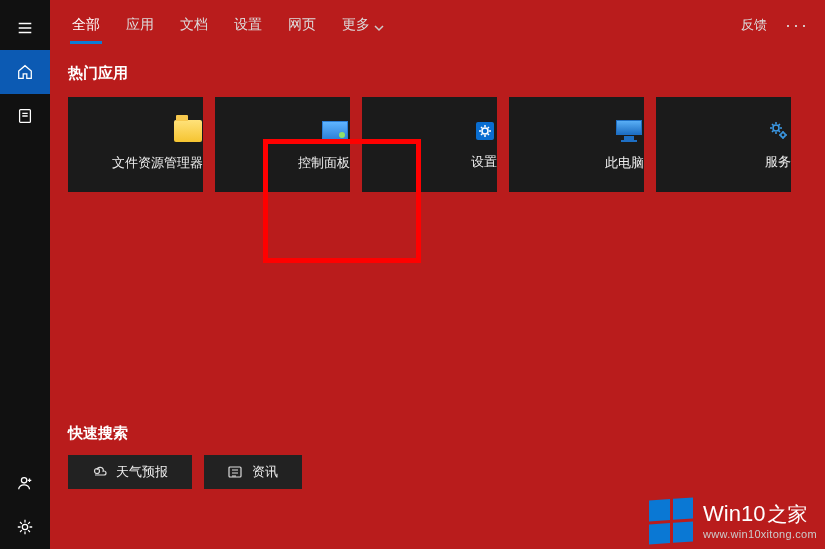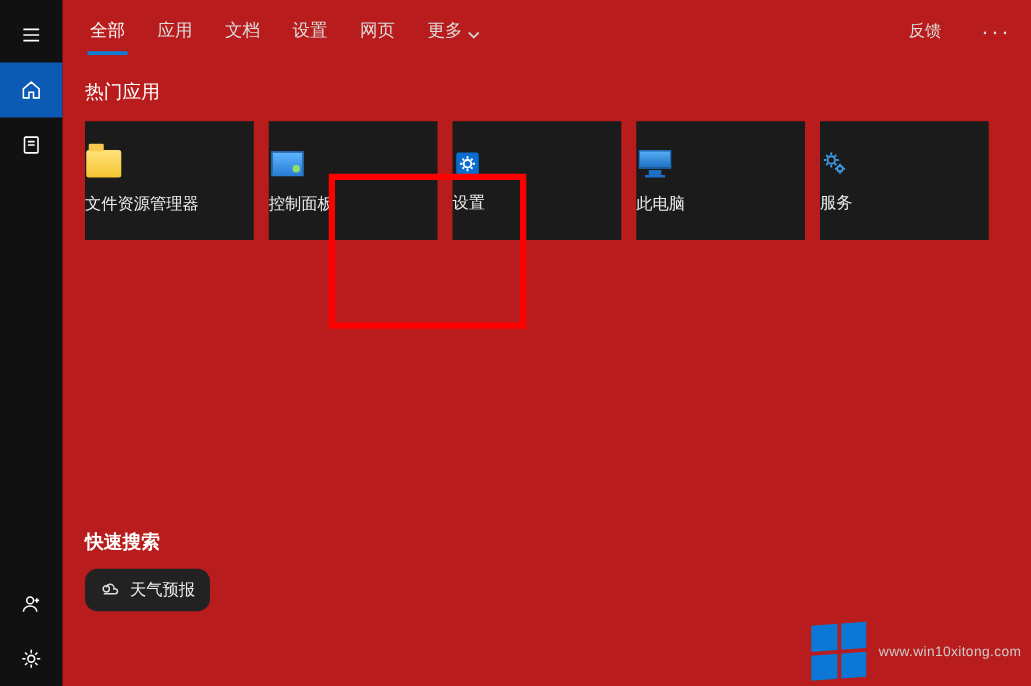--- a/index.html
+++ b/index.html
@@ -11,33 +11,33 @@
   .rail-btn svg { width: 18px; height: 18px; fill: none; stroke: #fff; stroke-width: 1.4; }
   .rail-spacer { flex: 1; }
   .main { flex: 1; display: flex; flex-direction: column; background: #b91c1c; }
   .tabbar { height: 50px; display: flex; align-items: center; padding: 0 12px; gap: 6px; }
   .tab { color: #ddd; font-size: 14px; padding: 8px 10px; cursor: pointer; position: relative; }
   .tab.active { color: #fff; }
   .tab.active::after { content: ""; position: absolute; left: 8px; right: 8px; bottom: -2px; height: 3px; background: #0c7cd5; }
   .tab-more { display: flex; align-items: center; gap: 4px; }
   .chev-down { width: 10px; height: 10px; display: inline-block; }
   .chev-down svg { width: 10px; height: 10px; stroke: #ccc; fill: none; stroke-width: 1.5; }
-  .tabbar-right { margin-left: auto; display: flex; align-items: center; gap: 24px; }
+  .tabbar-right { margin-left: auto; display: flex; align-items: center; gap: 10px; }
   .feedback { color: #ddd; font-size: 13px; cursor: pointer; padding: 6px 4px; }
   .dots { color: #ddd; font-size: 18px; letter-spacing: 2px; cursor: pointer; padding: 6px 4px; }
   .content { flex: 1; padding: 14px 18px 10px 18px; position: relative; }
-  .section-title { color: #fff; font-size: 15px; font-weight: 400; margin-bottom: 14px; }
+  .section-title { color: #fff; font-size: 15px; font-weight: 700; margin-bottom: 14px; }
   .tiles { display: flex; gap: 12px; }
-  .tile { width: 135px; height: 95px; background: #1b1b1b; display: flex; flex-direction: column; align-items: flex-start; justify-content: center; gap: 10px; cursor: pointer; position: relative; }
+  .tile { width: 135px; height: 95px; background: #1b1b1b; display: flex; flex-direction: column; align-items: flex-end; justify-content: center; gap: 10px; cursor: pointer; position: relative; }
   .tile-icon { width: 30px; height: 26px; display: flex; align-items: center; justify-content: center; }
   .tile-label { color: #eee; font-size: 13px; }
   .highlight { position: absolute; border: 5px solid #ff0000; left: 213px; top: 89px; width: 158px; height: 124px; pointer-events: none; }
   .quick-title { color: #fff; font-size: 15px; font-weight: 700; margin-top: 232px; margin-bottom: 12px; }
   .chips { display: flex; gap: 12px; }
-  .chip { background: #222; color: #eee; font-size: 13px; padding: 8px 12px; display: flex; align-items: center; gap: 8px; cursor: pointer; border-radius: 10px; }
+  .chip { background: #222; color: #eee; font-size: 13px; padding: 8px 24px; display: flex; align-items: center; gap: 8px; cursor: pointer; border-radius: 0; }
   .chip-icon { width: 16px; height: 14px; display: inline-block; }
   .chip-icon svg { width: 16px; height: 14px; stroke: #ddd; fill: none; stroke-width: 1.2; }
   .watermark { position: absolute; right: 8px; bottom: 6px; display: flex; align-items: center; gap: 10px; color: #fff; pointer-events: none; }
   .win-logo { width: 44px; height: 44px; display: grid; grid-template-columns: 1fr 1fr; grid-template-rows: 1fr 1fr; gap: 3px; transform: skewY(-4deg); }
   .win-logo div { background: #0a78d4; }
   .wm-text { display: flex; flex-direction: column; line-height: 1.05; }
   .wm-main { font-size: 22px; font-weight: 500; color: #fff; display: flex; align-items: baseline; gap: 2px; }
   .wm-main .zhijia { font-size: 20px; }
   .wm-url { font-size: 11px; color: #ccc; margin-top: 4px; letter-spacing: 0.3px; }
 
@@ -167,31 +167,42 @@
 
       <div class="quick-title">快速搜索</div>
       <div class="chips">
         <div class="chip">
           <span class="chip-icon"><svg viewBox="0 0 16 14">
                 <circle cx="5" cy="6" r="2.5"></circle>
                 <path d="M3 10h9a2 2 0 0 0 0-4c-.3 0-.6 0-.8.1A3 3 0 0 0 5 5"></path>
               </svg></span>
           <span>天气预报</span>
         </div>
+        <div class="chip">
+          <span class="chip-icon"><svg viewBox="0 0 16 14">
+                <rect x="1" y="2" width="12" height="10" rx="1"></rect>
+                <path d="M4 5h6M4 8h6M4 11h4"></path>
+              </svg></span>
+          <span>资讯</span>
+        </div>
       </div>
 
       <div class="highlight"></div>
     </div>
   </div>
 
   <div class="watermark">
     <div class="win-logo">
         <div></div>
         <div></div>
         <div></div>
         <div></div>
       </div>
     <div class="wm-text">
+      <div class="wm-main">
+        <span>Win10</span>
+        <span class="zhijia">之家</span>
+      </div>
       <div class="wm-url">www.win10xitong.com</div>
     </div>
   </div>
 
 </div>
 
 </body></html>

